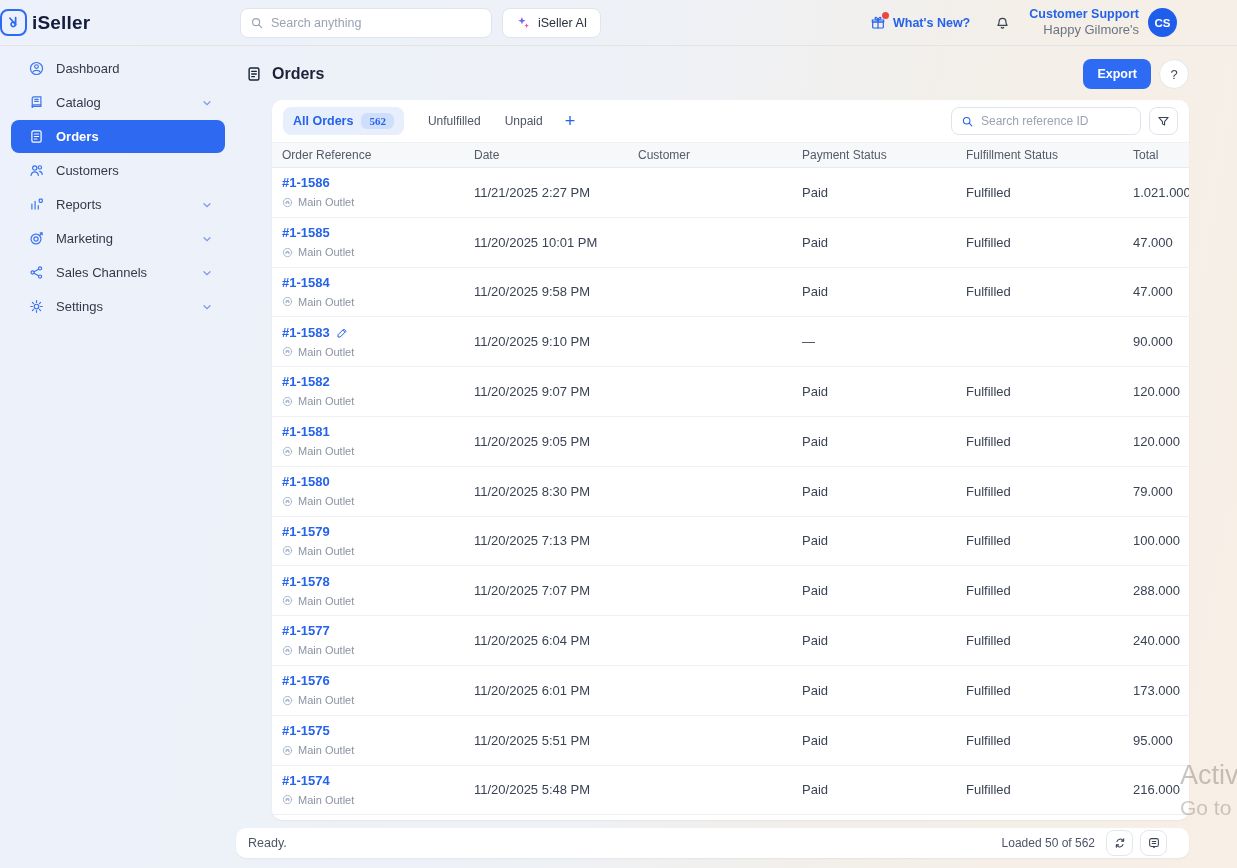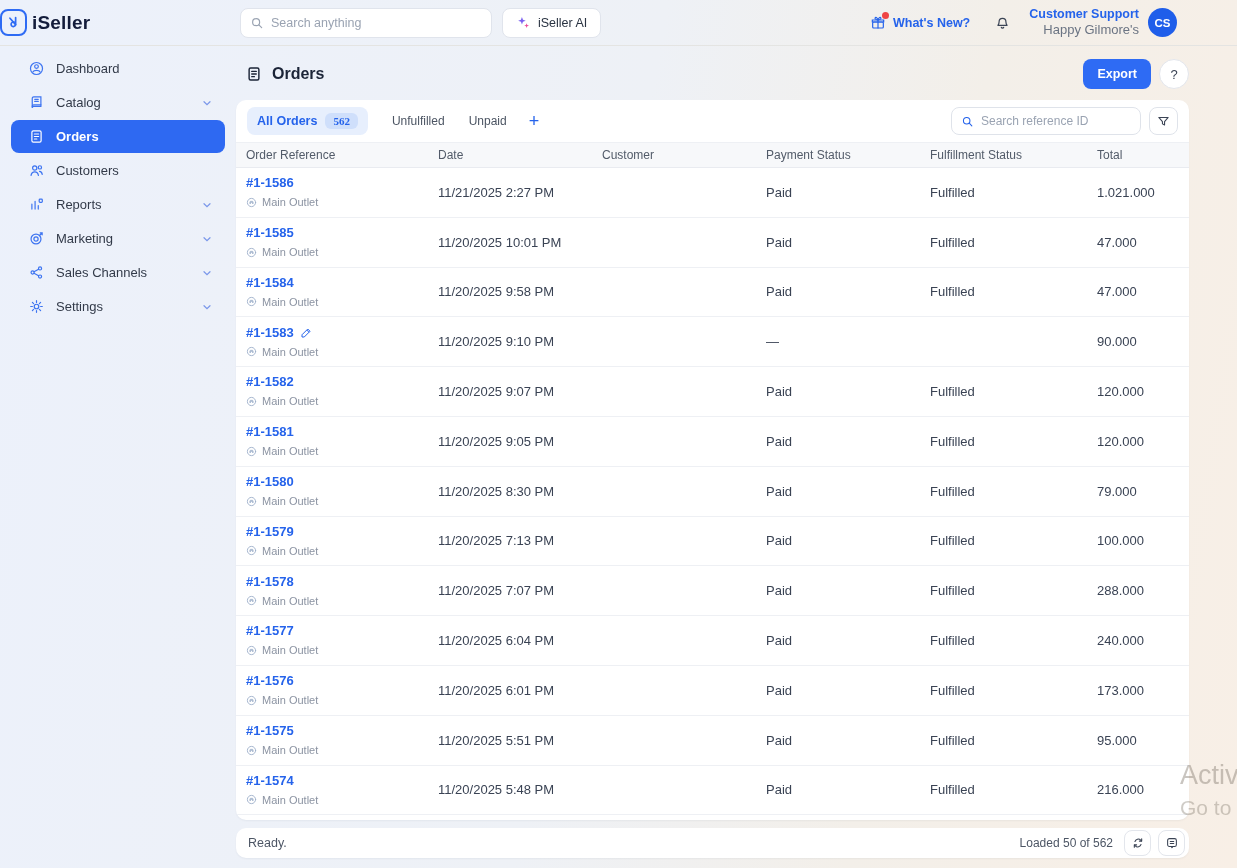--- a/index.html
+++ b/index.html
@@ -54,21 +54,21 @@
   .page-head { height:48px; display:flex; align-items:center; padding:8px 0 0 9px; }
   .page-title-wrap { display:flex; align-items:center; gap:9px; color:#1b2437; }
   .page-title { font-size:16px; font-weight:700; }
   .page-actions { margin-left:auto; display:flex; align-items:center; gap:8px; padding-right:0; }
   .export-btn { background:#2e6bf4; color:#fff; border:none; border-radius:8px; height:30px;
     padding:0 14px; font-size:12.5px; font-weight:700; cursor:pointer; font-family:"Liberation Sans",sans-serif; }
   .help-btn { width:30px; height:30px; border-radius:50%; background:#fff; border:1px solid #e3e6ec;
     color:#3a4354; font-size:13px; display:flex; align-items:center; justify-content:center; cursor:pointer; }
 
   .card { background:#fff; border-radius:10px; box-shadow:0 1px 2px rgba(20,30,60,.05); }
-  .table-card { margin-top:6px; height:720px; overflow:hidden; position:relative; }
+  .table-card { margin-top:6px; height:720px; overflow:hidden; position:relative;margin-left:36px; }
   .tabs-row { height:42px; display:flex; align-items:center; padding:0 11px; }
   .tab-pill { background:#e7effd; border-radius:8px; height:28px; display:flex; align-items:center;
     gap:8px; padding:0 10px; cursor:pointer; }
   .tab-pill .tab-label { color:#2563eb; font-size:12.5px; font-weight:700; }
   .tab-count { background:#cfdffb; border-radius:6px; padding:2px 8px; font-size:11px; font-weight:700; color:#2563eb;font-family:Liberation Serif, serif; }
   .tab-plain { color:#4c5563; font-size:12px; margin-left:24px; cursor:pointer; }
   .tab-add { color:#2563eb; font-size:18px; font-weight:400; margin-left:22px; cursor:pointer; line-height:1; }
   .tabs-right { margin-left:auto; display:flex; align-items:center; gap:8px; }
   .ref-search { width:190px; height:28px; border:1px solid #dfe3ea; border-radius:8px;
     display:flex; align-items:center; gap:7px; padding:0 9px; background:#fff; }
@@ -86,21 +86,21 @@
   .trow { height:49.8px; border-bottom:1px solid #eef0f4; padding-left:10px; font-size:13px; color:#3a4354; cursor:pointer; }
   .td-ref { line-height:1.3; }
   .ref-line { display:flex; align-items:center; gap:6px; }
   .ref { color:#2563eb; font-weight:700; font-size:13px; text-decoration:none; }
   .edit-ico { color:#2563eb; display:none; align-items:center; }
   .outlet { display:flex; align-items:center; gap:5px; color:#8b93a2; font-size:11px; margin-top:3px; }
   .outlet-ico { color:#9fb0cb; display:flex; }
 
   
   .footer-card { position:absolute; left:236px; top:828px; width:953px; height:30px;
-    display:flex; align-items:center; padding:0 4px 0 12px; }
+    display:flex; align-items:center; padding:0 22px 0 12px; }
   .status-text { font-size:12.5px; color:#4d5665; }
   .footer-right { margin-left:auto; display:flex; align-items:center; gap:7px; }
   .loaded-text { font-size:12px; color:#4d5665; margin-right:4px; }
   .mini-btn { width:27px; height:26px; border:1px solid #e3e6ec; border-radius:8px; background:#fff;
     display:flex; align-items:center; justify-content:center; cursor:pointer; color:#3a4354; }
 
   
   .watermark { position:absolute; left:1140px; top:760px; width:97px; overflow:hidden;
     white-space:nowrap; color:rgba(135,127,115,.45); pointer-events:none;margin-left:40px; }
   .watermark .l1 { font-size:27px; font-weight:400; }

